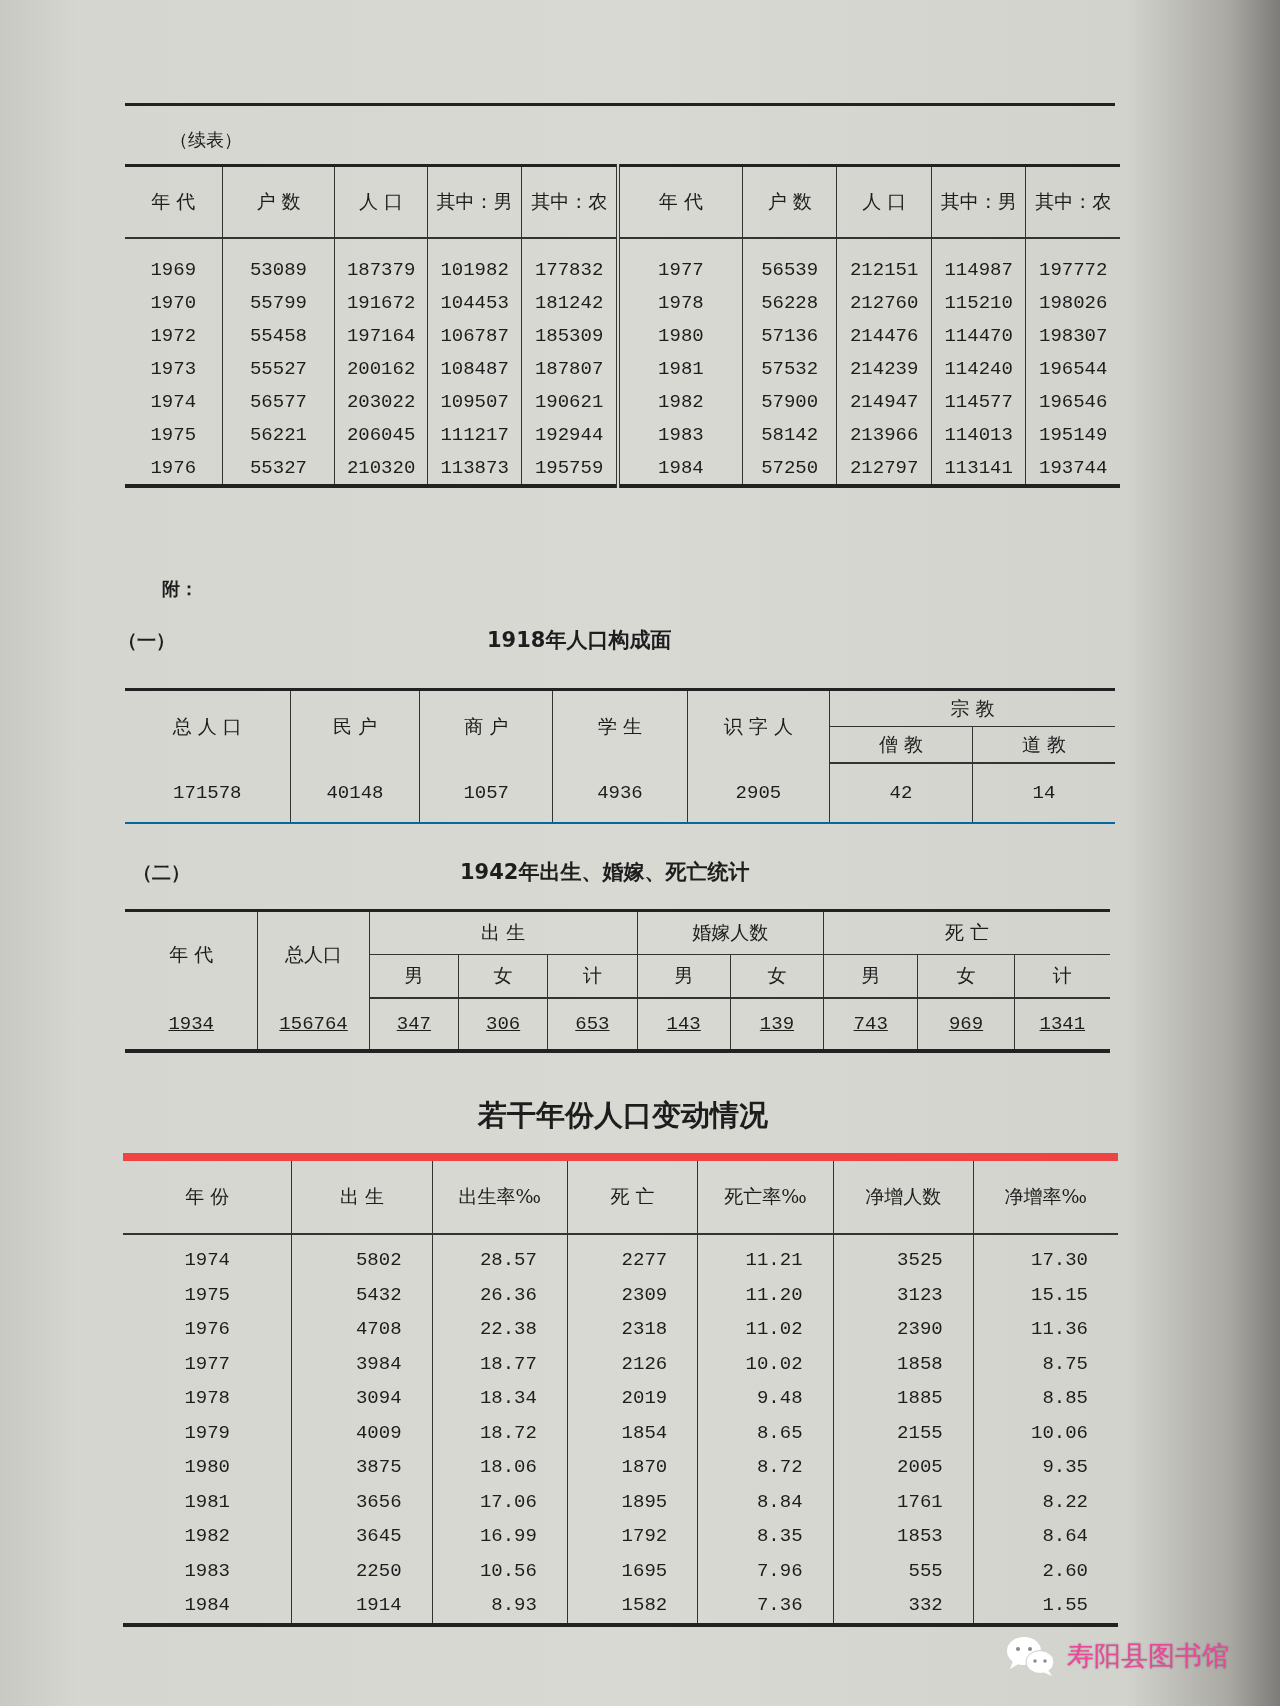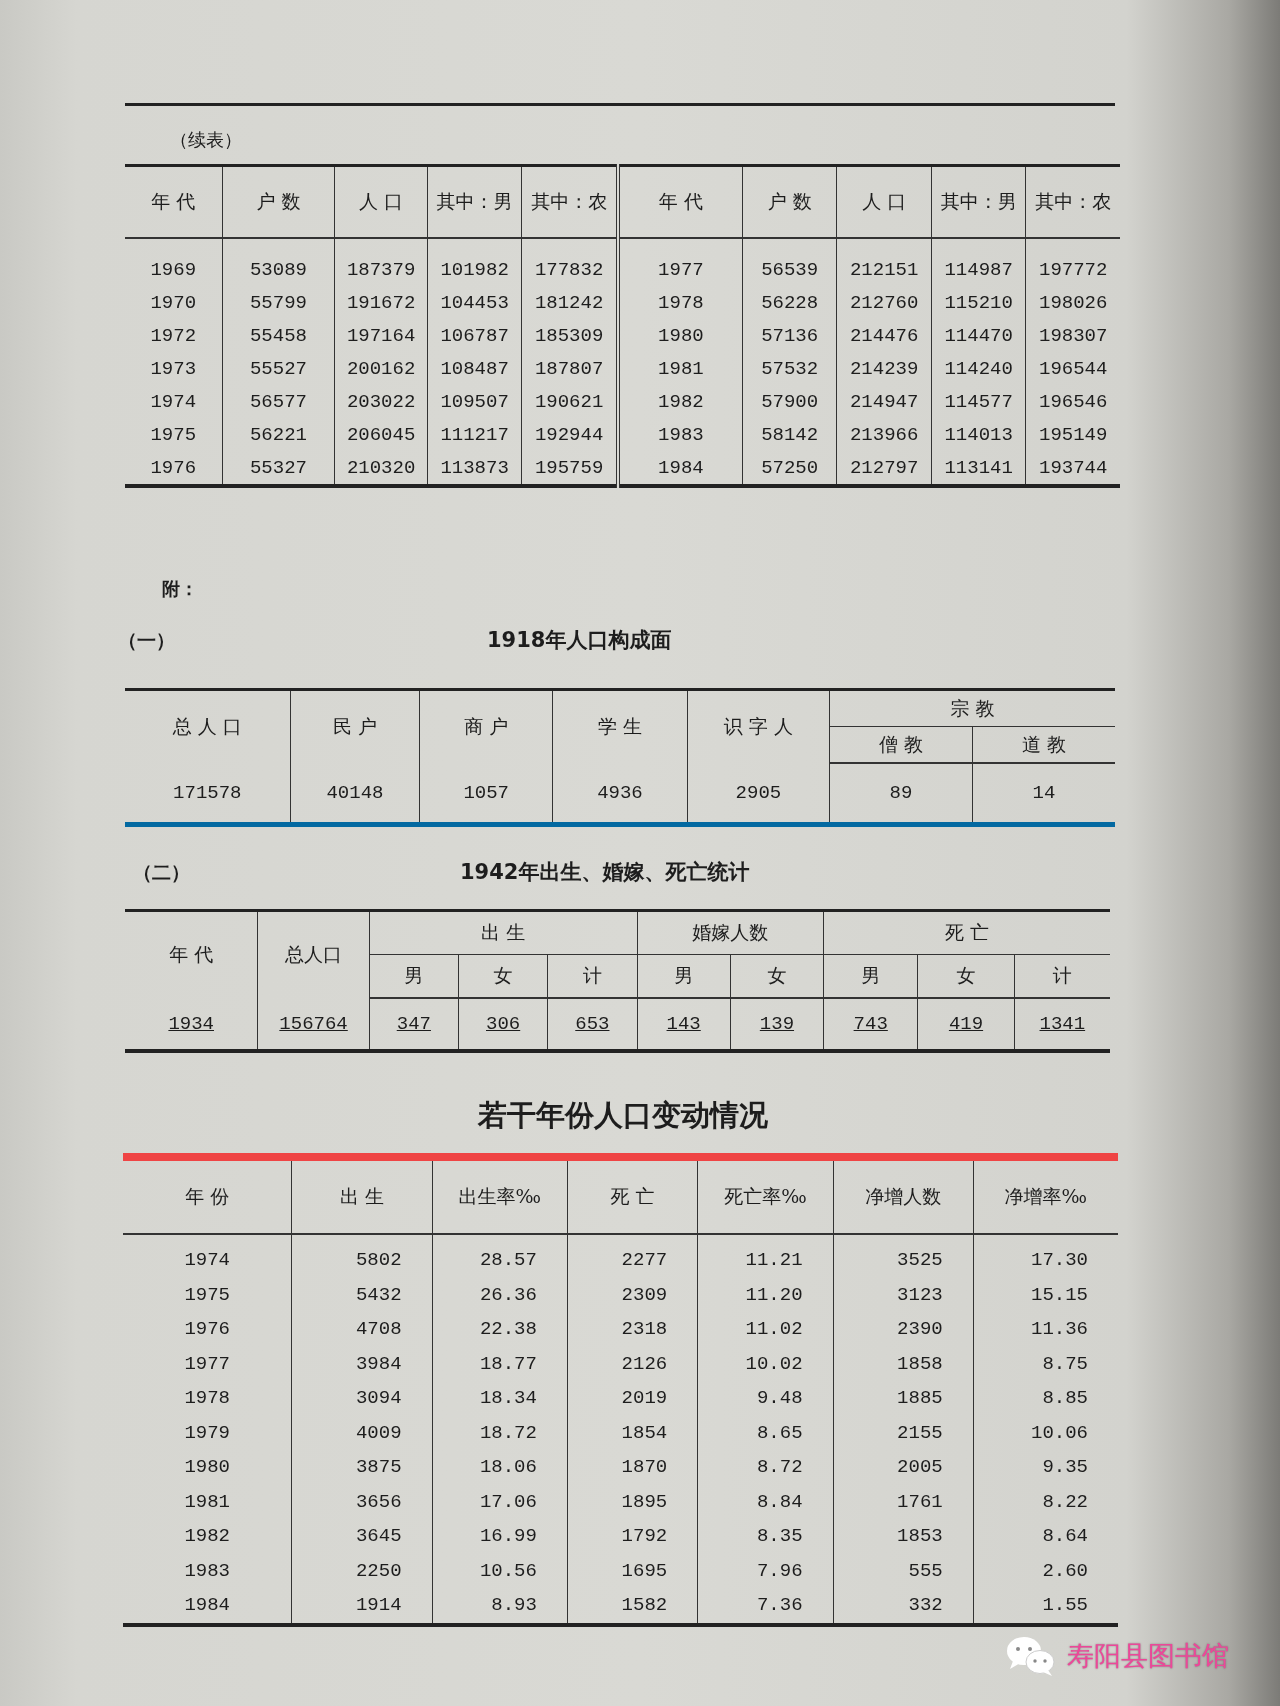--- a/index.html
+++ b/index.html
@@ -31,21 +31,21 @@
   #t1 td { height: 33px; border-left: 1.5px solid #333; text-align: center; }
   #t1 td:first-child { border-left: none; }
   #t1 tr.first td { padding-top: 14px; }
   #t1 .dbl { border-left: 4px double #333 !important; }
 
   .fu { left: 162px; top: 577px; font-size: 18px; font-weight: bold; }
   .secnum { font-size: 19px; font-weight: bold; }
   .sectitle { font-family: "DejaVu Sans", sans-serif; font-weight: bold; font-size: 21px; }
 
   
-  #t2 { left: 125px; top: 688px; width: 990px; border-top: 3px solid #222; border-bottom: 5px solid #0369a1; }
+  #t2 { left: 125px; top: 688px; width: 990px; border-top: 3px solid #222; border-bottom: 2px solid #0369a1; }
   #t2 th, #t2 td { border-left: 1.5px solid #333; text-align: center; }
   #t2 th.nl, #t2 td.nl { border-left: none; }
   #t2 th { height: 35px; }
   #t2 th.sub { border-top: 1.5px solid #333; }
   #t2 tr.hdr2 th { border-bottom: 2px solid #333; margin-left: 19px; }
   #t2 td { height: 58px; }
 
   
   #t3 { left: 125px; top: 909px; width: 985px; border-top: 3px solid #222; border-bottom: 4px solid #222; }
   #t3 th, #t3 td { border-left: 1.5px solid #333; text-align: center; }
@@ -196,21 +196,21 @@
     <tr class="hdr2">
       <th class="sub" style="width:138px">僧 教</th>
       <th class="sub" style="width:138px">道 教</th>
     </tr>
     <tr>
       <td class="nl">171578</td>
       <td>40148</td>
       <td>1057</td>
       <td>4936</td>
       <td>2905</td>
-      <td>89</td>
+      <td>42</td>
       <td>14</td>
     </tr>
   </tbody>
     </table>
 
   <div class="abs secnum" style="left:133px; top:860px;">（二）</div>
   <div class="abs sectitle" style="left:460px; top:858px;">1942年出生、婚嫁、死亡统计</div>
 
   <table id="t3">
     <tbody>
@@ -233,21 +233,21 @@
     </tr>
     <tr>
       <td class="nl">1934</td>
       <td>156764</td>
       <td>347</td>
       <td>306</td>
       <td>653</td>
       <td>143</td>
       <td>139</td>
       <td>743</td>
-      <td>419</td>
+      <td>969</td>
       <td>1341</td>
     </tr>
   </tbody>
     </table>
 
   <div class="abs sectitle" style="left:478px; top:1096px; font-size:29px;">若干年份人口变动情况</div>
 
   <table id="t4">
     <thead>
       <tr>

